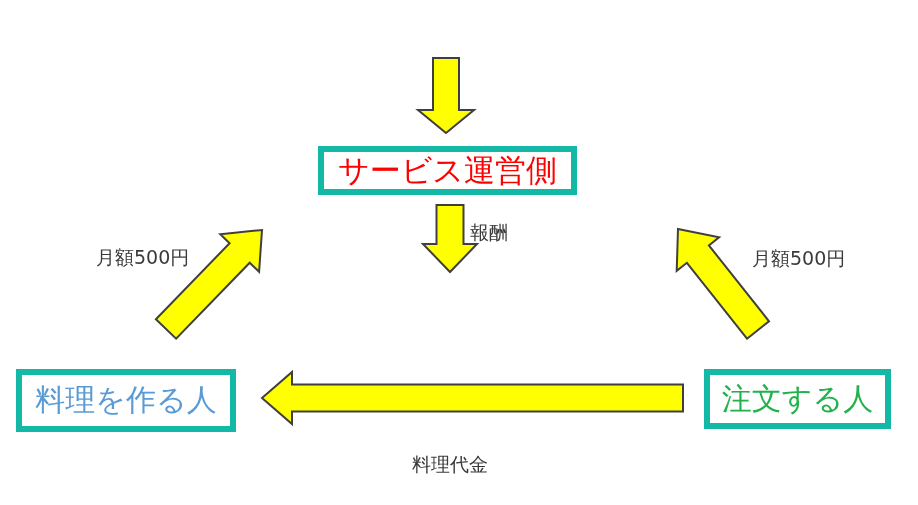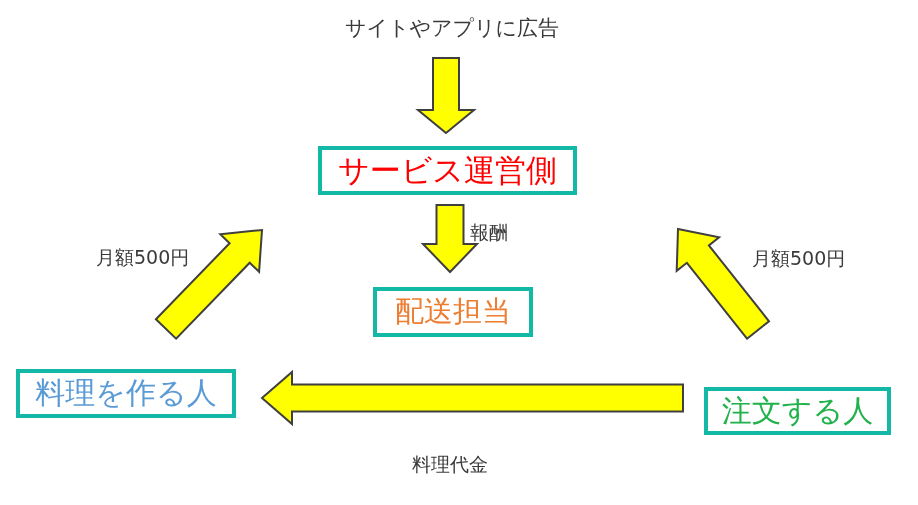--- a/index.html
+++ b/index.html
@@ -29,62 +29,58 @@
     position: absolute;
     color: #3a3a3a;
     white-space: nowrap;
     line-height: 1.2;
     text-align: right;
   }
   .label.center { text-align: center; }
   .node-box {
     position: absolute;
     background: #ffffff;
-    border: 4px solid #14b8a6;
+    border: 6px solid #14b8a6;
     display: flex;
     align-items: center;
     justify-content: center;
     white-space: nowrap;
     box-sizing: border-box;
   }
   .top-label      { left: 345px; top: 16px;  width: 210px; font-size: 21px; }
   .reward-label   { left: 470px; top: 221px; font-size: 19px; }
   .monthly-left   { left: 96px;  top: 246px; font-size: 19px; }
   .monthly-right  { left: 752px; top: 247px; font-size: 19px; }
   .payment-label  { left: 380px; top: 425px; width: 140px; font-size: 19px; margin-top: 28px; }
   .rating-label   { left: 380px; top: 455px; width: 128px; font-size: 19px; }
   .operator-box { left: 318px; top: 146px; width: 259px; height: 49px; font-size: 31px; }
   .delivery-box { left: 373px; top: 287px; width: 160px; height: 50px; font-size: 29px; }
-  .cook-box     { left: 16px;  top: 369px; width: 220px; height: 49px; font-size: 30px; align-items: center; }
-  .orderer-box  { left: 704px; top: 387px; width: 187px; height: 48px; font-size: 30px; }
+  .cook-box     { left: 16px;  top: 369px; width: 220px; height: 63px; font-size: 30px; align-items: center; }
+  .orderer-box  { left: 704px; top: 369px; width: 187px; height: 60px; font-size: 30px; }
 </style>
 </head>
 <body>
 
 <div class="canvas">
 
   <svg class="arrow-layer" viewBox="0 0 918 505" xmlns="http://www.w3.org/2000/svg">
     <polygon class="arrow" points="433,58 459,58 459,110 474,110 446,133 418,110 433,110"></polygon>
     <polygon class="arrow" points="436.5,205 463.5,205 463.5,244 477,244 450,272 423,244 436.5,244"></polygon>
     <polygon class="arrow" points="155.9,319.3 176.1,338.7 249.7,262.7 259.1,271.8 262,230 220.3,234.2 229.6,243.2"></polygon>
     <polygon class="arrow" points="747,338.7 769,321.3 708.9,245.4 719.1,237.3 678,229 676.7,270.9 686.9,262.8"></polygon>
     <polygon class="arrow" points="683,411.5 683,384.5 292,384.5 292,372 262,398 292,424 292,411.5"></polygon>
   </svg>
 
-  <div class="label center top-label">サイトやアプリに広告</div>
 
   <div class="node-box operator-box">
     <span style="color: rgb(255, 0, 0);">サービス運営側</span>
   </div>
 
   <div class="label reward-label">報酬</div>
 
-  <div class="node-box delivery-box">
-    <span style="color: rgb(237, 125, 49);">配送担当</span>
-  </div>
 
   <div class="label monthly-left">月額500円</div>
 
   <div class="label monthly-right">月額500円</div>
 
   <div class="node-box cook-box">
     <span style="color: rgb(91, 155, 213);">料理を作る人</span>
   </div>
 
   <div class="node-box orderer-box">

